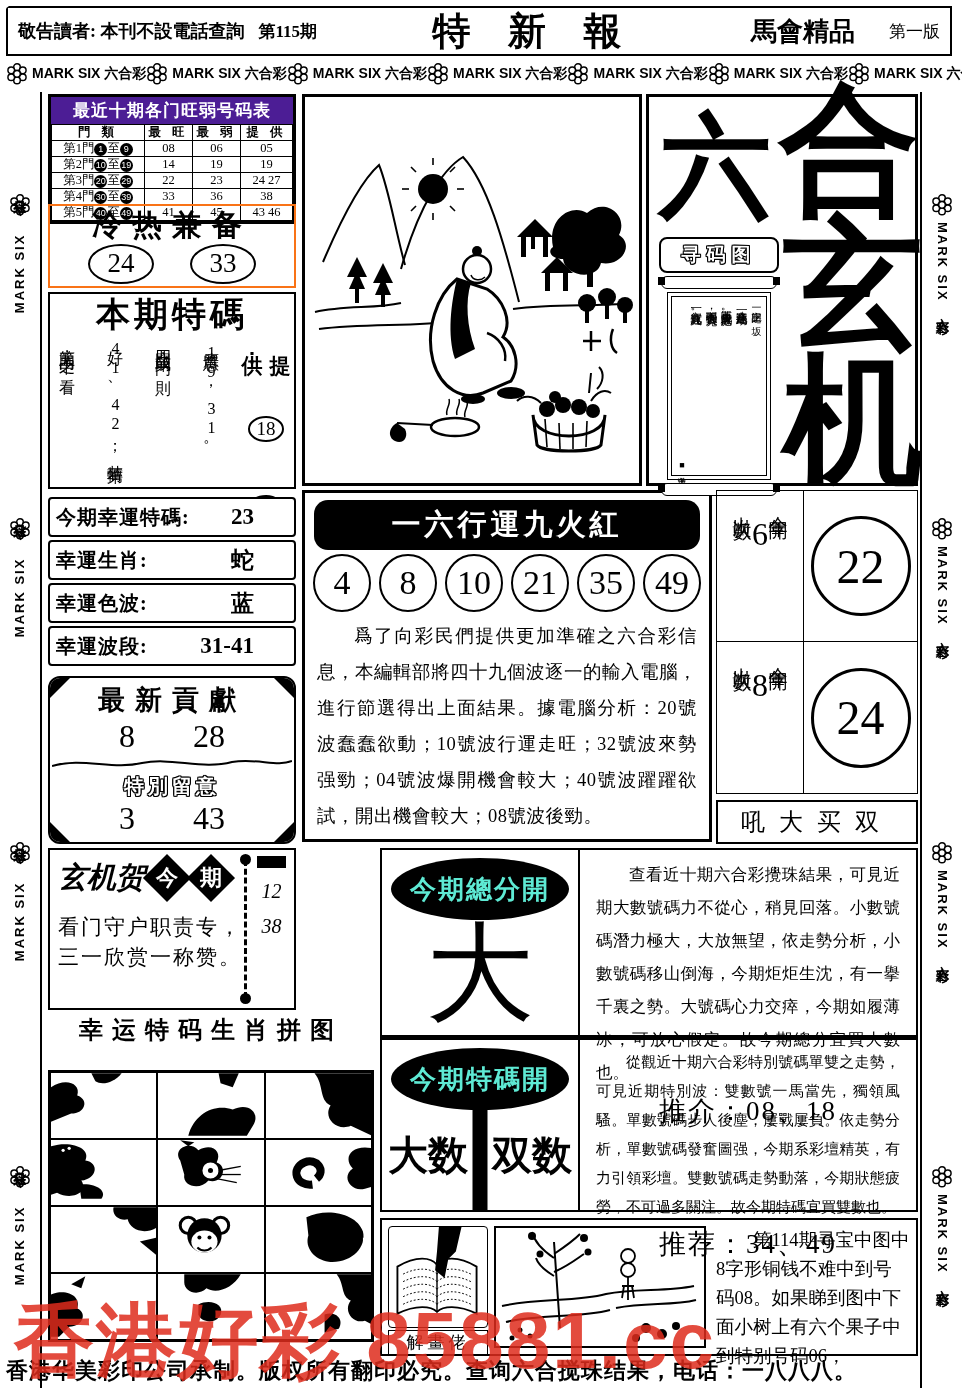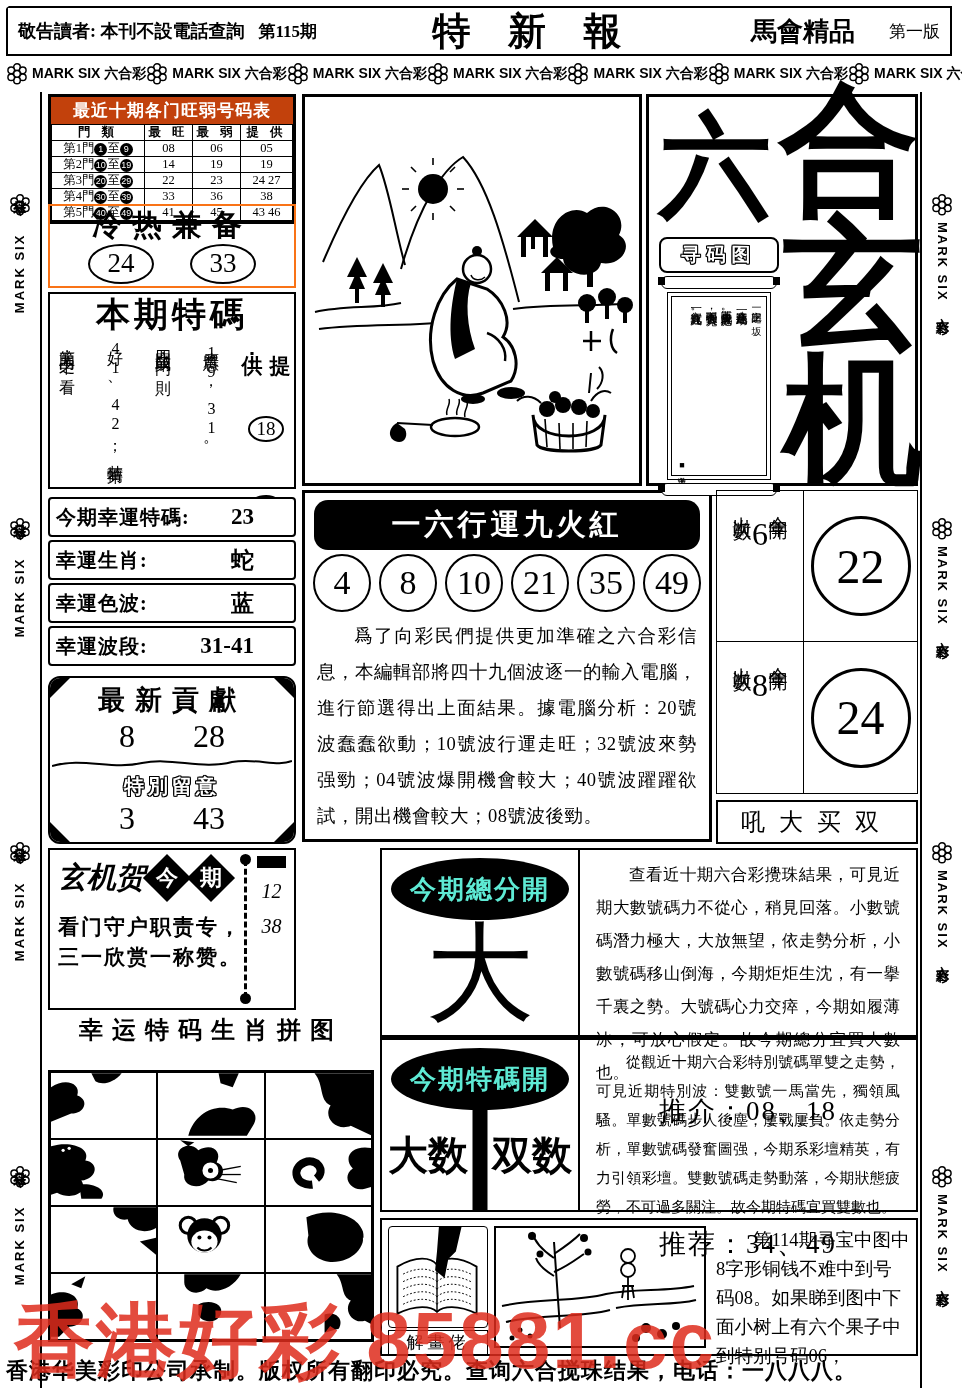--- a/index.html
+++ b/index.html
@@ -20,21 +20,21 @@
   .mq-unit{display:flex;align-items:center;gap:4px;font-family:"Liberation Sans",sans-serif;font-weight:bold;font-size:14px;white-space:nowrap;}
   
   .strip{top:92px;width:42px;height:1296px;display:flex;flex-direction:column;align-items:center;justify-content:space-around;box-sizing:border-box;}
   .strip-l{left:0;border-right:2px solid #000;}
   .strip-r{right:0;border-left:2px solid #000;}
   .strip .unit{display:flex;flex-direction:column;align-items:center;gap:6px;}
   .strip-text{writing-mode:vertical-rl;font-family:"Liberation Sans",sans-serif;font-weight:bold;font-size:13px;letter-spacing:2px;white-space:nowrap;}
   .strip-l .strip-text{transform:rotate(180deg);}
   
   .hot{left:48px;top:94px;width:248px;box-sizing:border-box;border:3px solid #000;background:#fff;}
-  .hot-title{background:#c2410c;color:#fff;font-weight:bold;font-size:17px;text-align:center;letter-spacing:1px;padding:2px 0;}
+  .hot-title{background:#4c1d95;color:#fff;font-weight:bold;font-size:17px;text-align:center;letter-spacing:1px;padding:2px 0;}
   .hot table{border-collapse:collapse;width:100%;}
   .hot th,.hot td{border:1px solid #000;text-align:center;font-size:12.5px;padding:0;height:15px;line-height:15px;}
   .hot th{font-weight:bold;letter-spacing:4px;}
   .hot .door{font-weight:normal;white-space:nowrap;}
   .rc{display:inline-flex;width:13px;height:13px;border-radius:50%;background:#000;color:#fff;font-size:9px;align-items:center;justify-content:center;vertical-align:middle;font-family:"Liberation Sans",sans-serif;}
   
   .coldhot{left:48px;top:204px;width:248px;height:84px;border:2px solid #f97316;box-sizing:border-box;text-align:center;}
   .coldhot .t{font-size:30px;font-weight:bold;letter-spacing:10px;line-height:38px;}
   .coldhot .row{display:flex;justify-content:space-around;padding:0 20px;}
   .ell{display:inline-block;width:62px;height:36px;border:2.5px solid #000;border-radius:50%;font-size:27px;line-height:34px;text-align:center;}
@@ -60,21 +60,21 @@
   .c-br{right:0;bottom:0;clip-path:polygon(100% 0,100% 100%,0 100%);}
   .contrib .t{font-size:27px;font-weight:bold;letter-spacing:10px;margin-top:4px;}
   .contrib .nums{display:flex;justify-content:space-around;padding:0 40px;font-size:32px;}
   .contrib .note{font-size:20px;font-weight:bold;letter-spacing:4px;margin-top:-2px;}
   
   .myst{left:48px;top:848px;width:248px;height:162px;border:2px solid #000;box-sizing:border-box;display:flex;}
   .myst-main{flex:1;padding:8px 0 0 8px;}
   .myst-title{display:flex;align-items:center;font-size:29px;font-weight:bold;font-style:italic;}
   .diamond{display:inline-block;width:34px;height:34px;background:#000;transform:rotate(45deg);margin:0 5px;}
   .diamond>span{display:block;width:34px;height:34px;transform:rotate(-45deg);color:#fff;font-size:22px;line-height:34px;text-align:center;font-style:normal;}
-  .poem{margin-top:14px;font-size:21px;letter-spacing:2px;font-weight:700;line-height:30px;white-space:nowrap;}
+  .poem{margin-top:14px;font-size:21px;letter-spacing:2px;font-weight:400;line-height:30px;white-space:nowrap;}
   .myst-div{width:0;border-left:3px dashed #000;margin:10px 2px;position:relative;}
   .myst-div::before,.myst-div::after{content:"";position:absolute;left:-7px;width:11px;height:11px;border-radius:50%;background:#000;}
   .myst-div::before{top:-6px;} .myst-div::after{bottom:-6px;}
   .myst-right{width:52px;display:flex;flex-direction:column;align-items:center;padding-top:6px;}
   .tip-box{background:#000;color:#fff;writing-mode:vertical-rl;text-orientation:upright;font-size:16px;font-weight:bold;padding:5px 3px;border:1px solid #000;}
   .tip-num{font-size:20px;font-style:italic;margin-top:12px;}
   
   .puzzle{left:48px;top:1014px;width:326px;}
   .puzzle .t{text-align:center;font-size:24px;font-weight:600;letter-spacing:9px;white-space:nowrap;}
   .pgrid{margin-top:24px;border:2.5px solid #000;display:grid;grid-template-columns:repeat(3,1fr);box-sizing:border-box;width:326px;}

